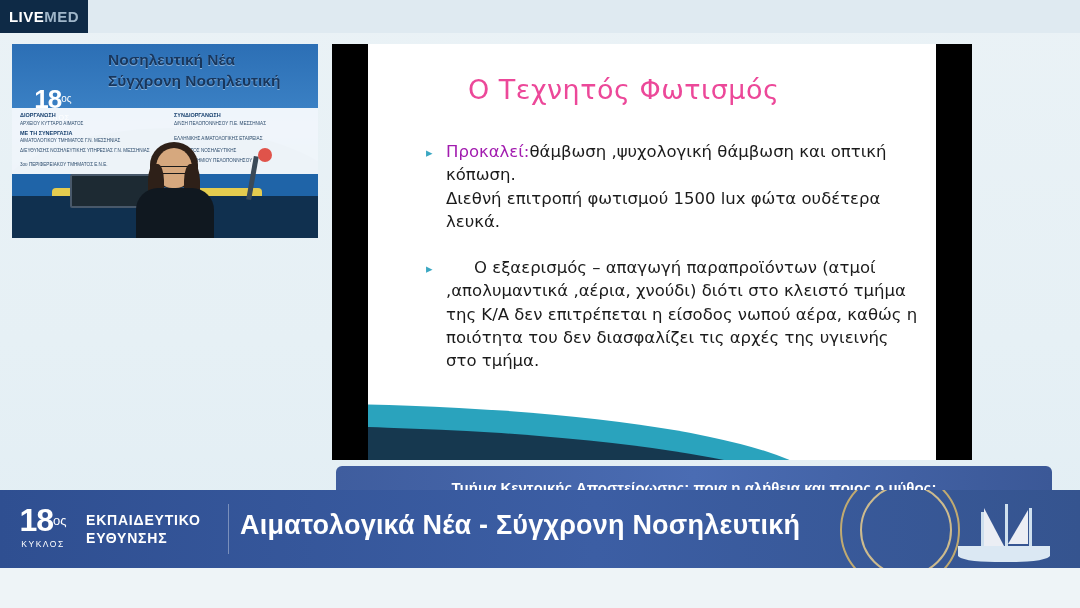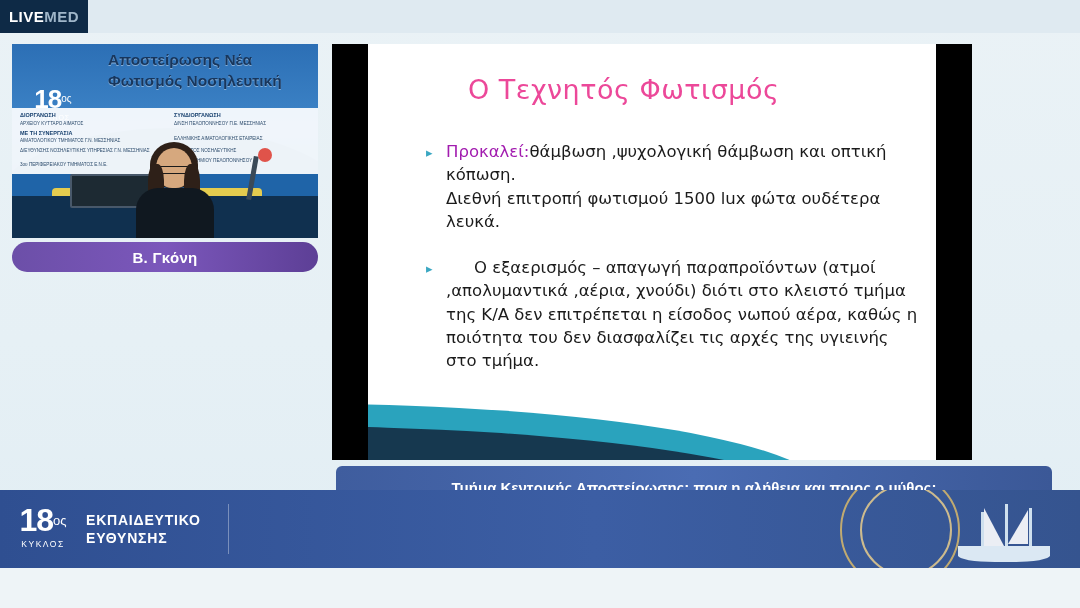--- a/index.html
+++ b/index.html
@@ -319,22 +319,22 @@
       <span class="live">LIVE</span>
         <span class="med">MED</span>
     </div>
   </div>
 
   <div class="speaker-panel">
     <div class="sp-bg"></div>
     <div class="sp-bluewave"></div>
 
     <div class="sp-title">
-      <div>Αποστείρωσης Νέα</div>
-      <div>Φωτισμός Νοσηλευτική</div>
+      <div>Νοσηλευτική Νέα</div>
+      <div>Σύγχρονη Νοσηλευτική</div>
     </div>
 
     <div class="sp-kyklos">
       <span class="num">18</span><span class="sup">ος</span>
       <span class="lbl">ΚΥΚΛΟΣ</span>
     </div>
 
     <div class="sp-whitebox">
       <div class="sp-col-head" style="left:8px; top:4px;">ΔΙΟΡΓΑΝΩΣΗ</div>
       <div class="sp-col-text" style="left:8px; top:13px;">ΑΡΧΕΙΟΥ ΚΥΤΤΑΡΟ ΑΙΜΑΤΟΣ</div>
@@ -358,23 +358,20 @@
     <div class="sp-person">
       <div class="hair"></div>
       <div class="head"></div>
       <div class="glasses"></div>
       <div class="hair2"></div>
       <div class="hair3"></div>
       <div class="body"></div>
     </div>
   </div>
 
-  <div class="speaker-name">
-    <span>Β. Γκόνη</span>
-  </div>
 
   <div class="slide-frame">
     <div class="slide-inner">
       <div class="slide-title">Ο Τεχνητός Φωτισμός</div>
       <div class="bullets">
         <div class="bullet">
           <span class="arrow">▸</span>
           <span class="lead">Προκαλεί:</span><span style="white-space: pre-line;">θάμβωση ,ψυχολογική θάμβωση και οπτική κόπωση.
 Διεθνή επιτροπή φωτισμού 1500 lux φώτα ουδέτερα λευκά.</span>
         </div>
@@ -397,20 +394,21 @@
   <div class="bottom-bar">
     <div class="bb-kyklos">
       <span class="num">18</span><span class="sup">ος</span>
       <span class="lbl">ΚΥΚΛΟΣ</span>
     </div>
     <div class="bb-sem">
       <div>ΕΚΠΑΙΔΕΥΤΙΚΟ</div>
       <div>ΕΥΘΥΝΣΗΣ</div>
     </div>
     <div class="bb-divider"></div>
+    <div class="bb-title">Αιματολογικά Νέα - Σύγχρονη Νοσηλευτική</div>
     <div class="bb-art">
       <div class="arc1"></div>
       <div class="arc2"></div>
       <div class="ship">
         <div class="sail s1"></div>
         <div class="sail s2"></div>
         <div class="sail s3"></div>
         <div class="sailshape ss1"></div>
         <div class="sailshape ss2"></div>
         <div class="hull"></div>

